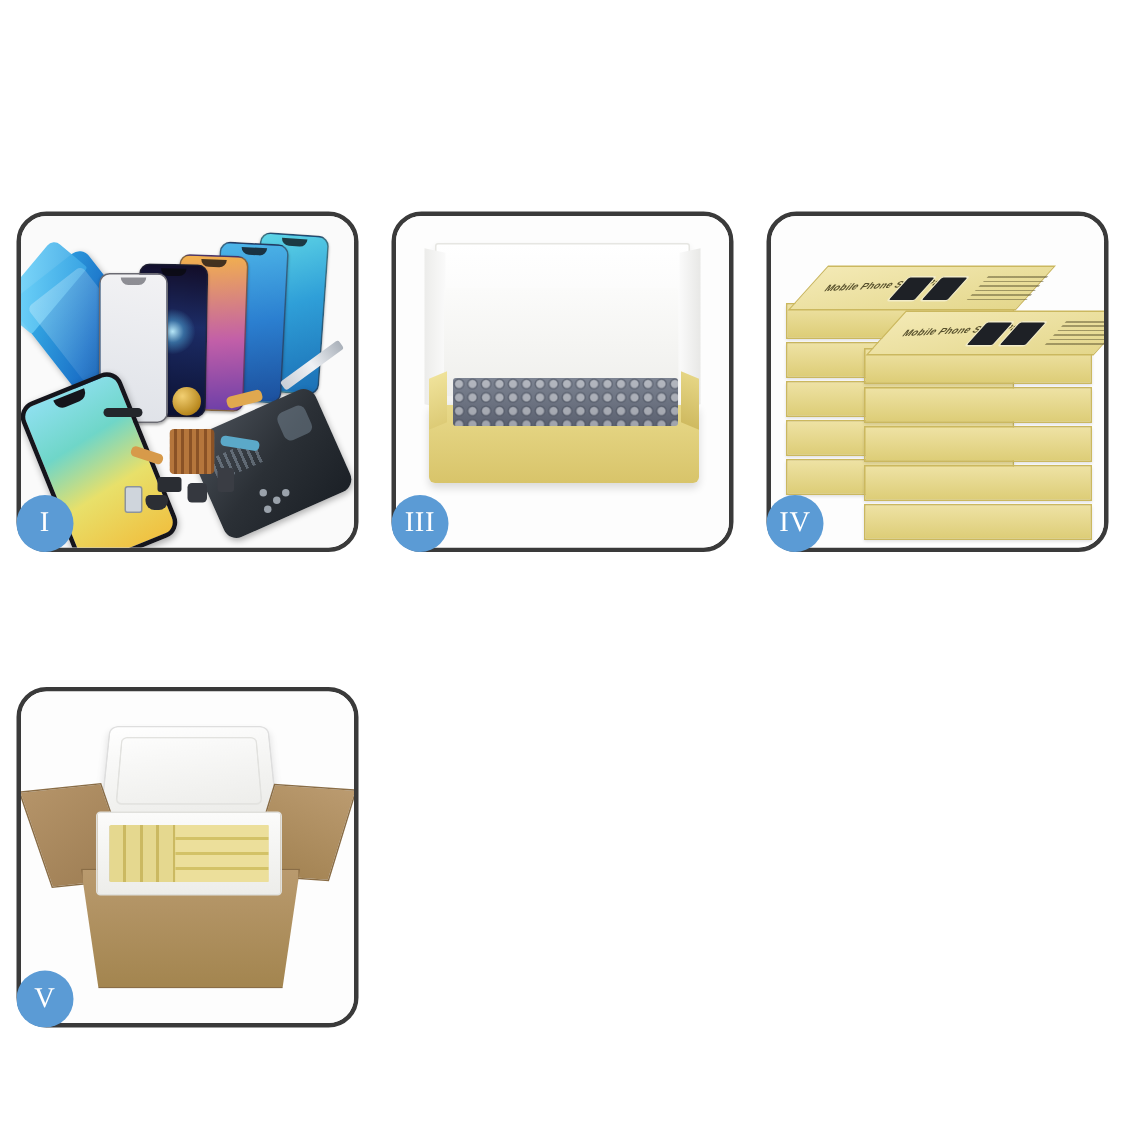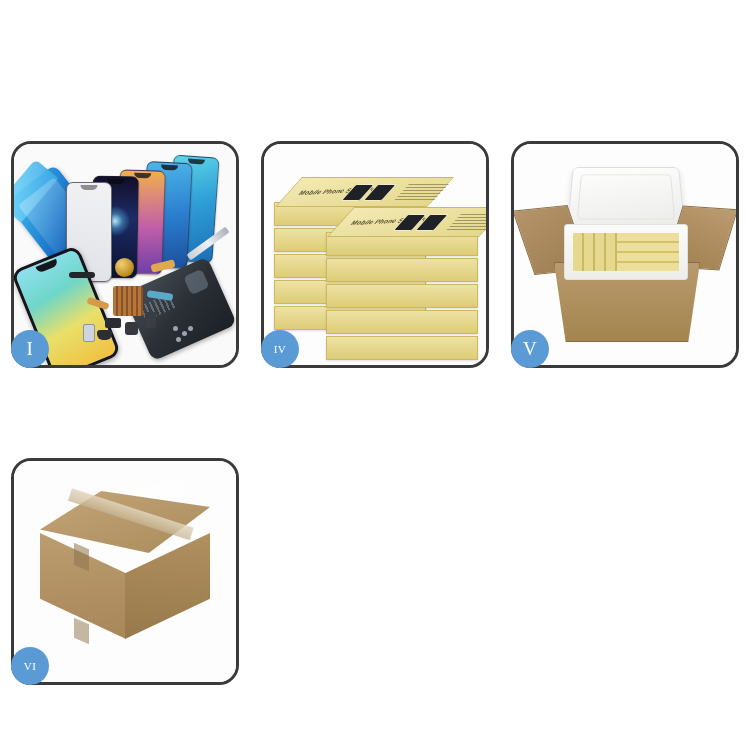--- a/index.html
+++ b/index.html
@@ -86,21 +86,21 @@
     border-radius: 50%;
     background: #5b9bd5;
     color: #ffffff;
     font-family: "Liberation Serif", "DejaVu Serif", serif;
     font-size: 19px;
     line-height: 38px;
     text-align: center;
     letter-spacing: 0.5px;
     z-index: 5;
   }
-  .badge.wide { font-size: 11px; }
+  .badge.wide { font-size: 19px; }
 
   
   .p1 { background: #fafafa; }
   .screen-fan { position: absolute; left: 52px; top: 12px; width: 175px; height: 118px; }
   .scr {
     position: absolute;
     border-radius: 7px;
     box-shadow: 0 1px 2px rgba(0,0,0,.32);
     border: 1px solid rgba(40,40,50,.55);
   }
@@ -414,20 +414,32 @@
               <i style="left:3px;top:11px"></i>
               <i style="left:15px;top:0"></i>
           </span>
         </div>
         <div class="tweezer"></div>
       </div>
       <div class="badge">I</div>
     </div>
 
 
+    <div class="card">
+      <div class="card-inner p3">
+        <div class="mailer-lid"></div>
+        <div class="foam-sheet"></div>
+        <div class="tray">
+          <div class="tray-lipL"></div>
+          <div class="tray-lipR"></div>
+          <div class="tray-inner"></div>
+        </div>
+      </div>
+      <div class="badge">III</div>
+    </div>
 
     <div class="card">
       <div class="card-inner p4">
         <div class="stack">
 
           <div class="ybox" style="left:4px;  top:70px;"></div>
           <div class="ybox" style="left:4px;  top:96px;"></div>
           <div class="ybox" style="left:4px;  top:122px;"></div>
           <div class="ybox" style="left:4px;  top:148px;"></div>
           <div class="ybox" style="left:4px;  top:44px;">
@@ -465,27 +477,15 @@
         <div class="flapR"></div>
         <div class="carton-body"></div>
         <div class="foam-box">
           <div class="ybars"></div>
           <div class="ybars-b"></div>
         </div>
       </div>
       <div class="badge">V</div>
     </div>
 
-    <div class="card">
-      <div class="card-inner p6">
-        <div class="cart-shine"></div>
-        <div class="cart-top"></div>
-        <div class="tape"></div>
-        <div class="cart-front"></div>
-        <div class="cart-side"></div>
-        <div class="tape-tab1"></div>
-        <div class="tape-tab2"></div>
-      </div>
-      <div class="badge wide">VI</div>
-    </div>
 
   </div>
 </div>
 
 </body></html>

